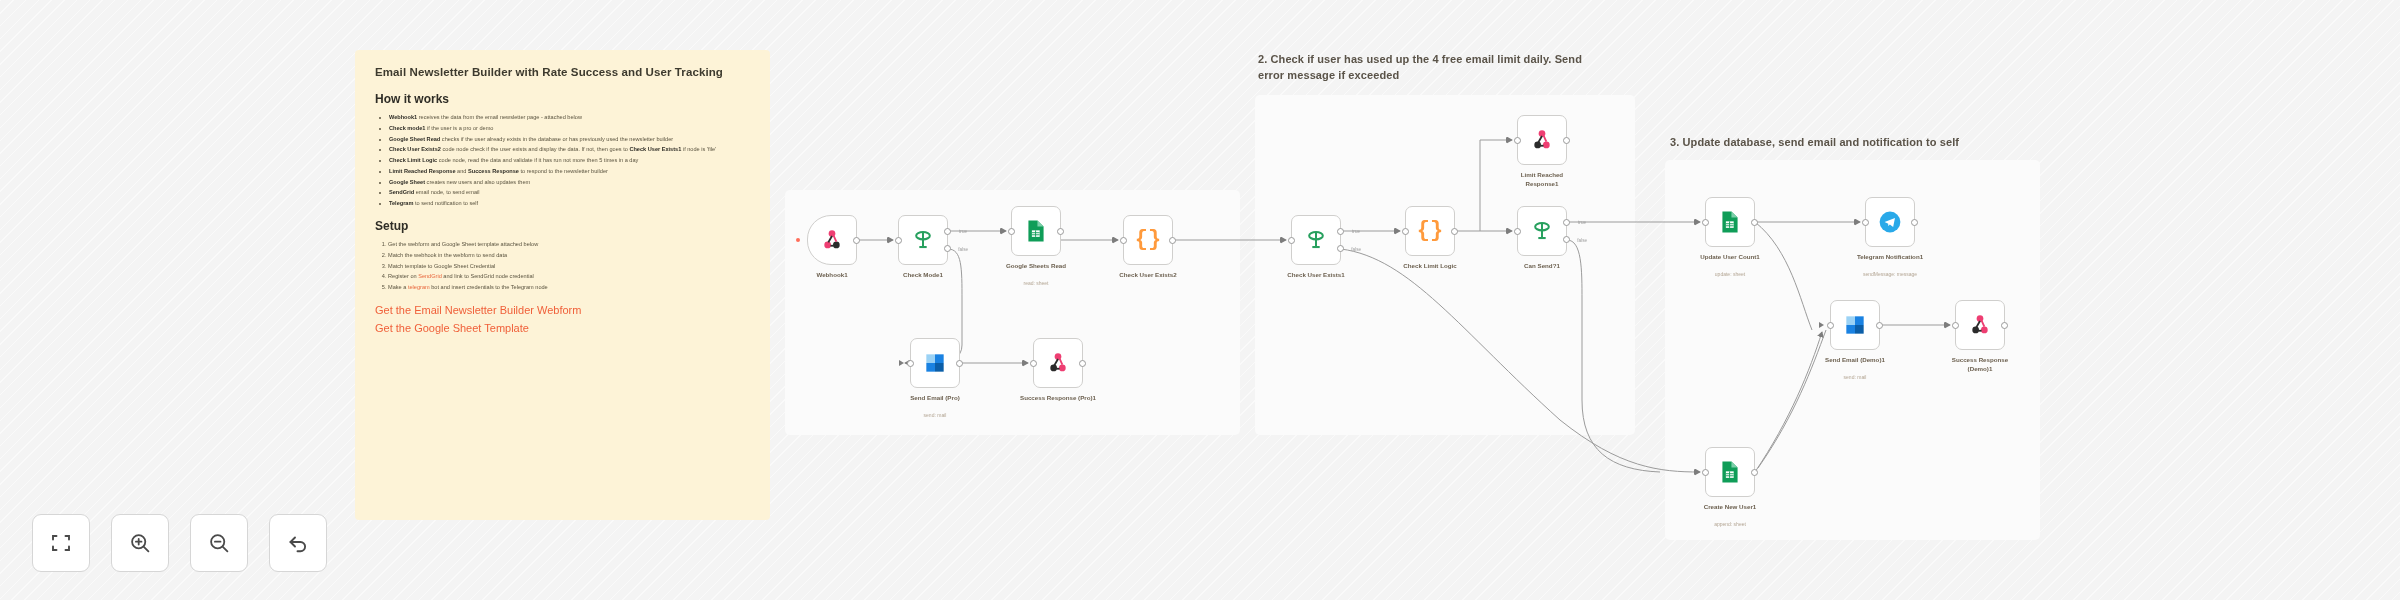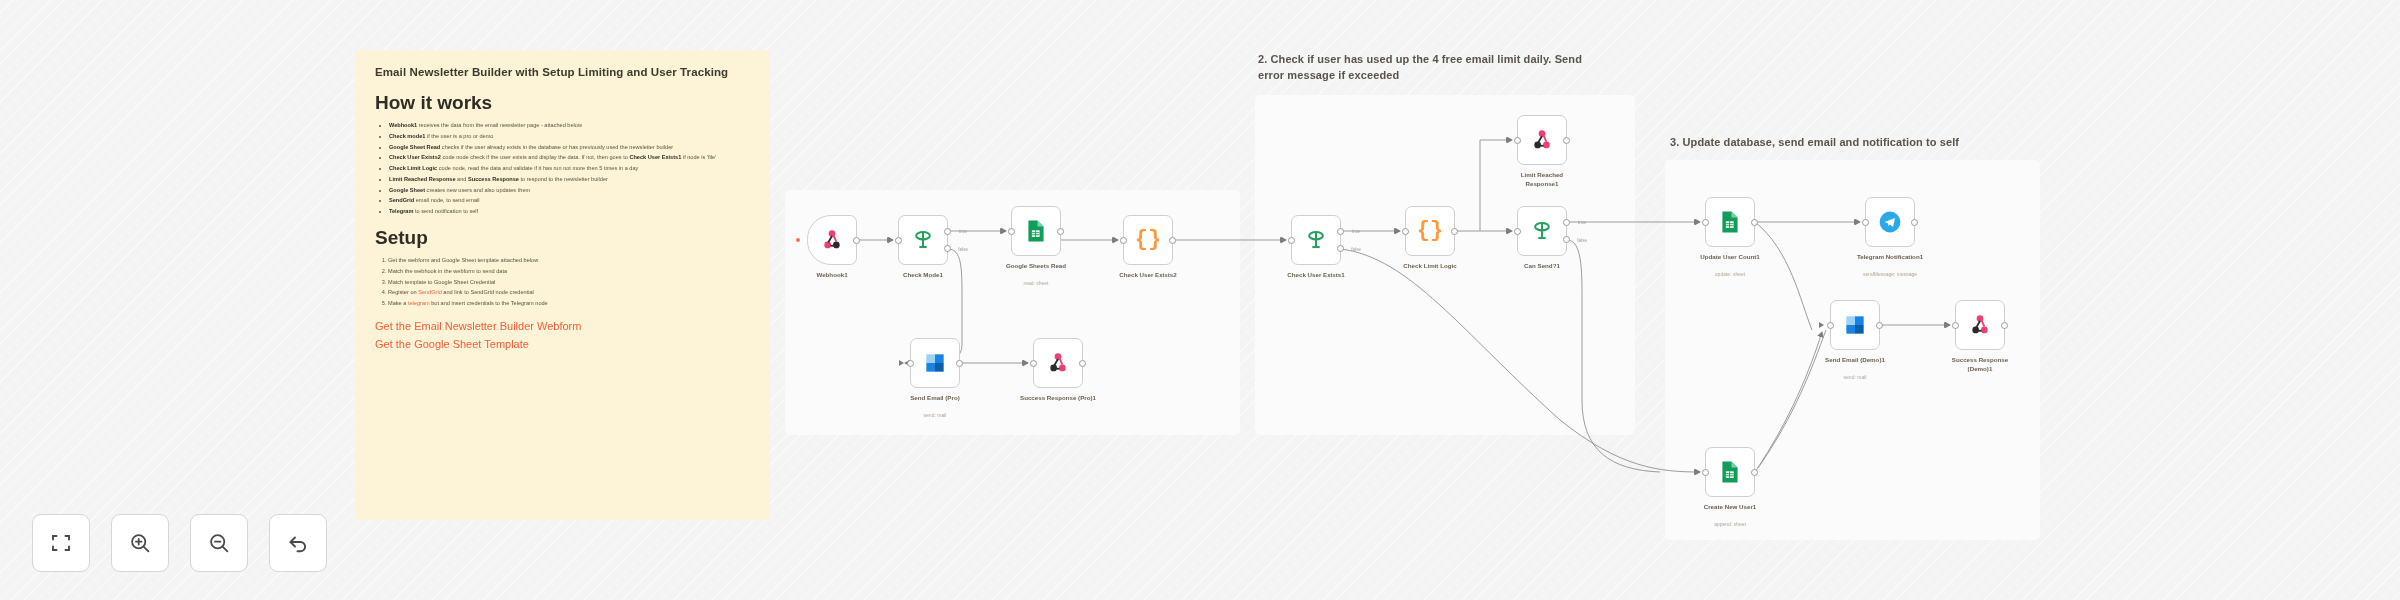--- a/index.html
+++ b/index.html
@@ -33,21 +33,21 @@
     overflow: hidden;
   }
   .sticky h1 {
     font-size: 11.5px;
     margin: 0 0 14px 0;
     color: #3d3a2e;
     font-weight: bold;
     letter-spacing: .1px;
   }
   .sticky h2 {
-    font-size: 19px;
+    font-size: 12px;
     margin: 10px 0 7px 0;
     color: #2f2d26;
     font-weight: bold;
   }
   .sticky ul, .sticky ol {
     margin: 0 0 4px 0;
     padding-left: 14px;
   }
   .sticky li {
     font-size: 5.6px;
@@ -248,21 +248,21 @@
       <path d="M1755,472 C1790,420 1810,370 1822,332" marker-end="url(#ah)"></path>
       <path d="M1758,468 C1795,415 1812,368 1826,330"></path>
 
       <path d="M1880,325 L1950,325" marker-end="url(#ah)"></path>
 
       <path d="M960,363 L1028,363" marker-end="url(#ah)"></path>
     </g>
   </svg>
 
   <div class="sticky">
-    <h1>Email Newsletter Builder with Setup Limiting and User Tracking</h1>
+    <h1>Email Newsletter Builder with Rate Success and User Tracking</h1>
     <h2>How it works</h2>
     <ul>
       <li><b>Webhook1</b><span> receives the data from the email newsletter page - attached below</span></li>
       <li><b>Check mode1</b><span> if the user is a pro or demo</span></li>
       <li><b>Google Sheet Read</b><span> checks if the user already exists in the database or has previously used the newsletter builder</span></li>
       <li><b>Check User Exists2</b><span> code node check if the user exists and display the data. If not, then goes to </span><b>Check User Exists1</b><span> if node is 'file'</span></li>
       <li><b>Check Limit Logic</b><span> code node, read the data and validate if it has run not more then 5 times in a day</span></li>
       <li><b>Limit Reached Response</b><span> and </span><b>Success Response</b><span> to respond to the newsletter builder</span></li>
       <li><b>Google Sheet</b><span> creates new users and also updates them</span></li>
       <li><b>SendGrid</b><span> email node, to send email</span></li>

